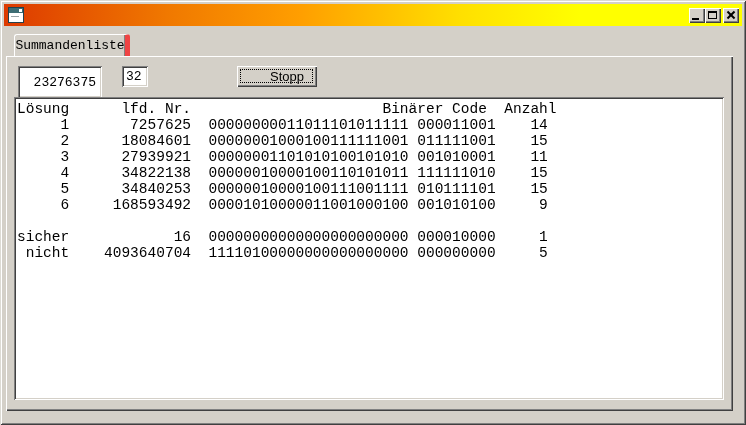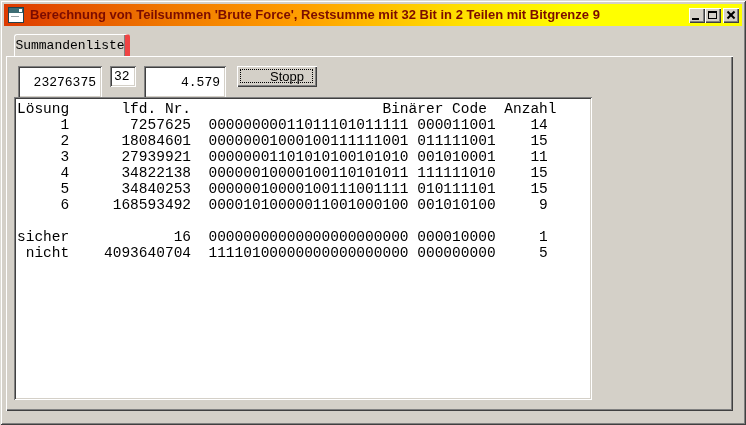--- a/index.html
+++ b/index.html
@@ -74,40 +74,40 @@
     font-family:"Liberation Mono",monospace;font-size:13px;color:#000;
     box-shadow:
       inset 1px 1px 0 #808080,
       inset -1px -1px 0 #ffffff,
       inset 2px 2px 0 #404040,
       inset -2px -2px 0 #d4d0c8;
     padding:16px 6px;outline:none;
   }
   .edit.r{text-align:right;}
   #edit-sum{left:18px;width:84px;}
-  #edit-bits{left:110px;width:26px;padding:0 4px;}
+  #edit-bits{left:122px;width:26px;padding:0 4px;}
   #edit-time{left:144px;width:82px;}
   .pushbtn{
     position:absolute;left:237px;top:66px;width:80px;height:21px;
     background:#d4d0c8;
     box-shadow:
       inset 1px 1px 0 #ffffff,
       inset -1px -1px 0 #404040,
       inset -2px -2px 0 #808080;
     font-family:"Liberation Mono",monospace;font-size:13px;color:#000;
     display:flex;align-items:center;justify-content:center;padding-left:20px;
   }
   .pushbtn .focusrect{
     position:absolute;left:3px;top:3px;right:4px;bottom:4px;
     border:1px dotted #000;pointer-events:none;
   }
 
   
   .memo{
-    position:absolute;left:14px;top:97px;width:578px;height:303px;
+    position:absolute;left:14px;top:97px;width:710px;height:303px;
     background:#fff;
     box-shadow:
       inset 1px 1px 0 #808080,
       inset -1px -1px 0 #ffffff,
       inset 2px 2px 0 #404040,
       inset -2px -2px 0 #d4d0c8;
     overflow:hidden;
   }
   .memo pre{
     margin:0;padding:4px 0 0 3px;
@@ -120,42 +120,40 @@
 <body>
 
 <div class="window">
 
   <div class="titlebar">
     <div class="sysicon">
       <div class="bar"></div>
       <div class="dot"></div>
       <div class="line"></div>
     </div>
-    <div class="title-text">Berechnung von Teilsummen 'Brute Force', Restsumme mit 32 Bit in 2 Teilen mit Bitgrenze 9</div>
     <div class="capbtns">
       <div class="capbtn">
           <div class="g-min"></div>
         </div>
       <div class="capbtn">
           <div class="g-max"></div>
         </div>
       <div class="capbtn close">
           <div class="g-x1"></div>
           <div class="g-x2"></div>
         </div>
     </div>
   </div>
 
   <div class="tab inactive">Summandenliste</div>
 
   <div class="pagebody"></div>
 
   <input class="edit r" id="edit-sum" readonly="" value="23276375" style="">
   <input class="edit" id="edit-bits" readonly="" value="32" style="">
-  <input class="edit r" id="edit-time" readonly="" value="4.579" style="">
 
   <div class="pushbtn">
     <span>Stopp</span>
     <div class="focusrect"></div>
   </div>
 
   <div class="memo">
     <pre id="memo-pre">Lösung      lfd. Nr.                      Binärer Code  Anzahl
      1       7257625  00000000011011101011111 000011001    14
      2      18084601  00000001000100111111001 011111001    15

